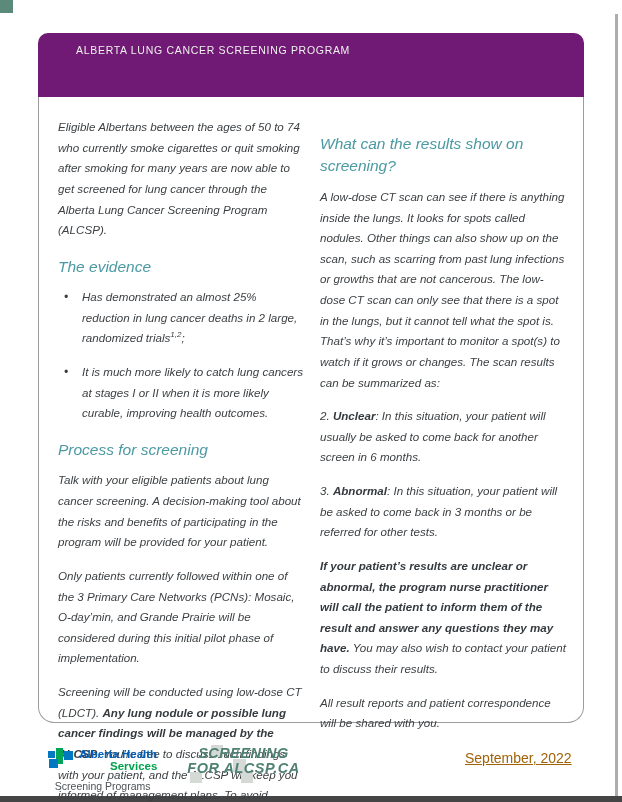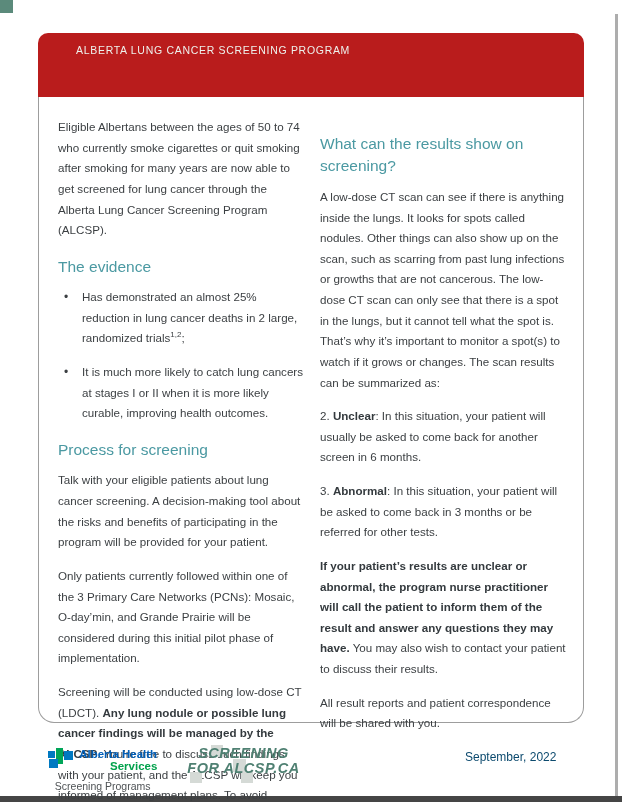--- a/index.html
+++ b/index.html
@@ -13,36 +13,37 @@
   }
 
   
   .edge-right  { position:absolute; top:14px; right:4px; width:3px; height:784px; background:#adadad; }
   .edge-bottom { position:absolute; left:0; bottom:0; width:622px; height:6px; background:#454545; }
   .corner-square { position:absolute; left:0; top:0; width:13px; height:13px; background:#5b8a7b; }
 
   
   .doc-header {
     position:absolute; left:38px; top:33px; width:546px; height:64px;
-    background:#b91c1c; border-radius:10px 10px 0 0;
+    background:#701a75; border-radius:10px 10px 0 0;
     padding:11px 0 0 38px;
   }
   .doc-header .eyebrow {
     font-size:10.5px; letter-spacing:0.7px; color:#eef1ec; margin-bottom:3px;
   }
   .doc-header .title {
     font-size:25px; font-weight:400; color:#fcfcf6; letter-spacing:0.2px;
   }
 
   
   .doc-body {
     position:absolute; left:38px; top:97px; width:546px; height:626px;
     background:#fff; border:1px solid #9d9d9d; border-top:none;
     border-radius:0 0 16px 16px;
     padding:20px 16px 16px 19px;
+    font-style:italic;
   }
   .cols { display:flex; gap:15px; }
   .col { width:253px; font-size:11.6px; line-height:1.78; color:#3b3f42; }
 
   .col h2 {
     color:#4b99a2; font-size:15.5px; font-weight:400; line-height:1.45;
     margin:15px 0 9px 0;
   }
   .col h2.first { margin-top:16px; }
   .col p { margin:0 0 13px 0; }
@@ -75,21 +76,21 @@
   .sfl-logo { position:absolute; left:181px; top:6px; width:125px; height:44px;font-style:italic; }
   .sfl-sq { position:absolute; background:#d5dad6; z-index:0; }
   .sfl-sq1 { left:30px; top:-1px; width:12px; height:12px; }
   .sfl-sq2 { left:52px; top:13px; width:13px; height:13px; }
   .sfl-sq3 { left:9px;  top:26px; width:12px; height:11px; }
   .sfl-sq4 { left:60px; top:26px; width:12px; height:11px; }
   .sfl-text { position:relative; z-index:1; color:#4f8072; font-weight:700;
               font-size:14.5px; line-height:1.05; letter-spacing:0.5px;
               font-family:"Liberation Sans", sans-serif; }
 
-  .footer-date { position:absolute; left:465px; top:10px; font-size:12px; color:#0c4a6e; }
+  .footer-date { position:absolute; left:465px; top:10px; font-size:14px; color:#a16207;text-decoration:underline; }
 </style>
 </head>
 <body>
 
 <div class="corner-square"></div>
 <div class="edge-right"></div>
 <div class="edge-bottom"></div>
 
 <div class="doc-header">
   <div class="eyebrow">ALBERTA LUNG CANCER SCREENING PROGRAM</div>

